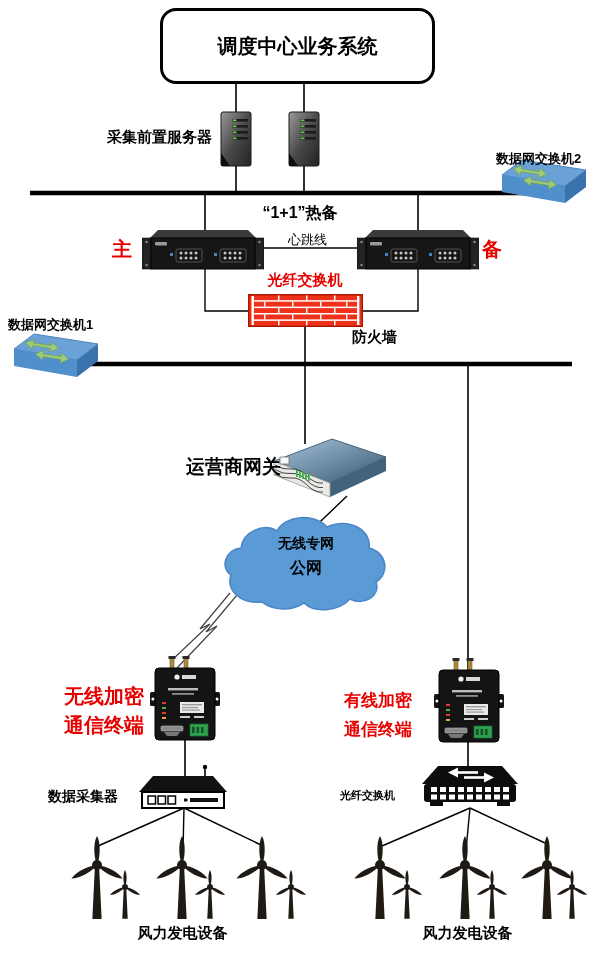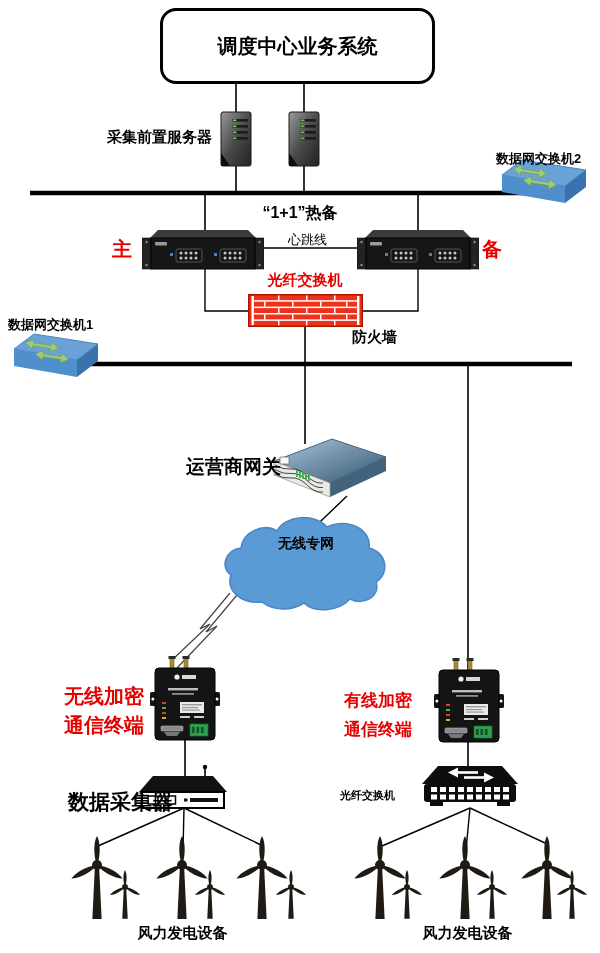--- a/index.html
+++ b/index.html
@@ -248,20 +248,21 @@
         <rect x="36" y="37" width="1.8" height="7"></rect>
     </g>
     <rect x="8" y="20" width="9" height="7" fill="#f8f8f8" stroke="#666" stroke-width="0.7"></rect>
   </svg>
   <div class="lbl" style="left:186px;top:454px;font-size:19px">运营商网关</div>
 
   <svg class="abs" style="left:218px;top:512px" width="176" height="102" viewBox="0 0 176 102">
     <path d="M44,90 C22,92 8,78 13,63 C2,56 7,38 23,36 C25,19 46,11 59,19 C67,3 97,1 109,15 C130,5 154,18 151,36 C169,41 172,61 158,70 C163,84 146,94 132,87 C120,100 96,101 86,91 C74,99 55,99 44,90 Z" fill="#5b9bd5" stroke="#4a86c8" stroke-width="1.6"></path>
   </svg>
   <div class="lbl center" style="left:246px;top:535px;width:120px;font-size:14px">无线专网</div>
+  <div class="lbl center" style="left:246px;top:558px;width:120px;font-size:16px">公网</div>
 
   <svg class="abs" style="left:150px;top:656px" width="70" height="88">
       <use href="#terminal"></use>
     </svg>
   <div class="lbl red" style="left:64px;top:682px;font-size:20px;line-height:29px">
     <div>无线加密</div>
     <div>通信终端</div>
   </div>
 
   <svg class="abs" style="left:434px;top:658px" width="70" height="88">
@@ -276,21 +277,21 @@
     <line x1="66" y1="3" x2="66" y2="13" stroke="#000" stroke-width="1.6"></line>
     <circle cx="66" cy="3" r="2.2" fill="#000"></circle>
     <polygon points="14,12 74,12 88,28 0,28" fill="#111"></polygon>
     <rect x="3" y="28" width="82" height="16" fill="#fff" stroke="#000" stroke-width="2"></rect>
     <rect x="9" y="32" width="7.5" height="8" fill="#fff" stroke="#000" stroke-width="1.5"></rect>
     <rect x="19" y="32" width="7.5" height="8" fill="#fff" stroke="#000" stroke-width="1.5"></rect>
     <rect x="29" y="32" width="7.5" height="8" fill="#fff" stroke="#000" stroke-width="1.5"></rect>
     <rect x="45" y="34.5" width="3.5" height="3" fill="#111"></rect>
     <rect x="51" y="34" width="28" height="4" fill="#111"></rect>
   </svg>
-  <div class="lbl" style="left:68px;top:788px;font-size:21px">数据采集器</div>
+  <div class="lbl" style="left:48px;top:788px;font-size:14px">数据采集器</div>
 
   <svg class="abs" style="left:422px;top:764px" width="96" height="46" viewBox="0 0 96 46">
     <polygon points="16,2 80,2 96,20 0,20" fill="#0d0d0d"></polygon>
     <g fill="#fff">
       <rect x="34" y="7.2" width="22" height="2.6"></rect>
       <polygon points="26,8.5 36,3.5 36,13.5"></polygon>
       <rect x="42" y="12.2" width="22" height="2.6"></rect>
       <polygon points="72,13.5 62,8.5 62,18.5"></polygon>
     </g>
     <rect x="2" y="20" width="92" height="18" rx="3" fill="#0d0d0d"></rect>

